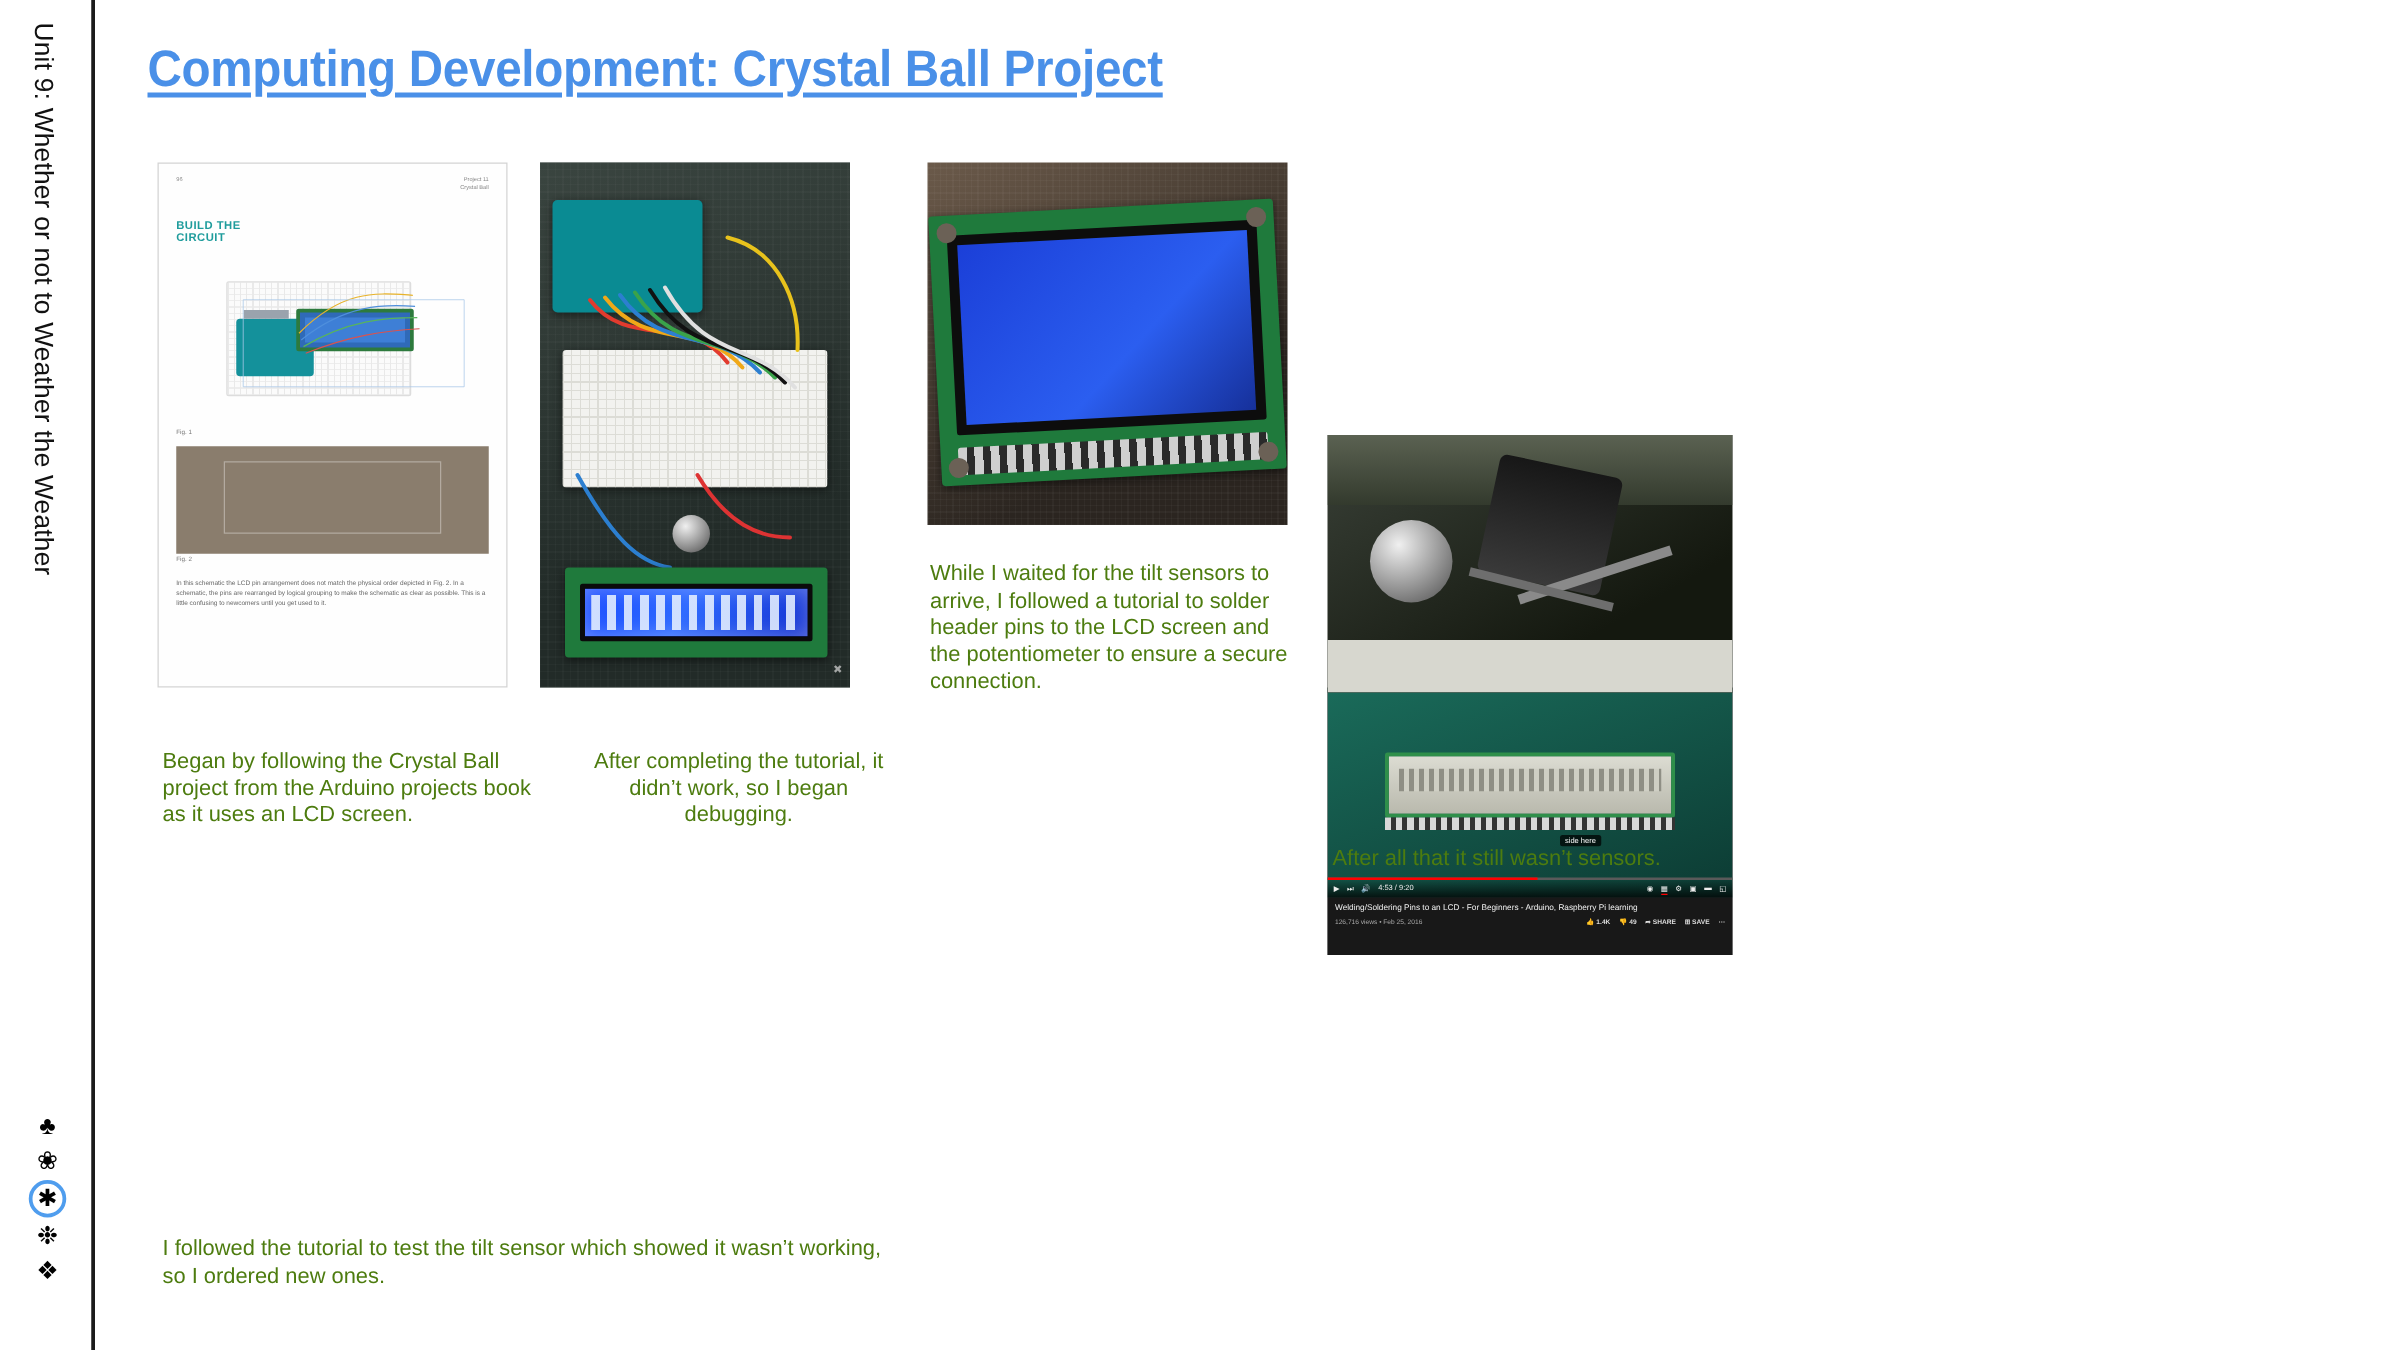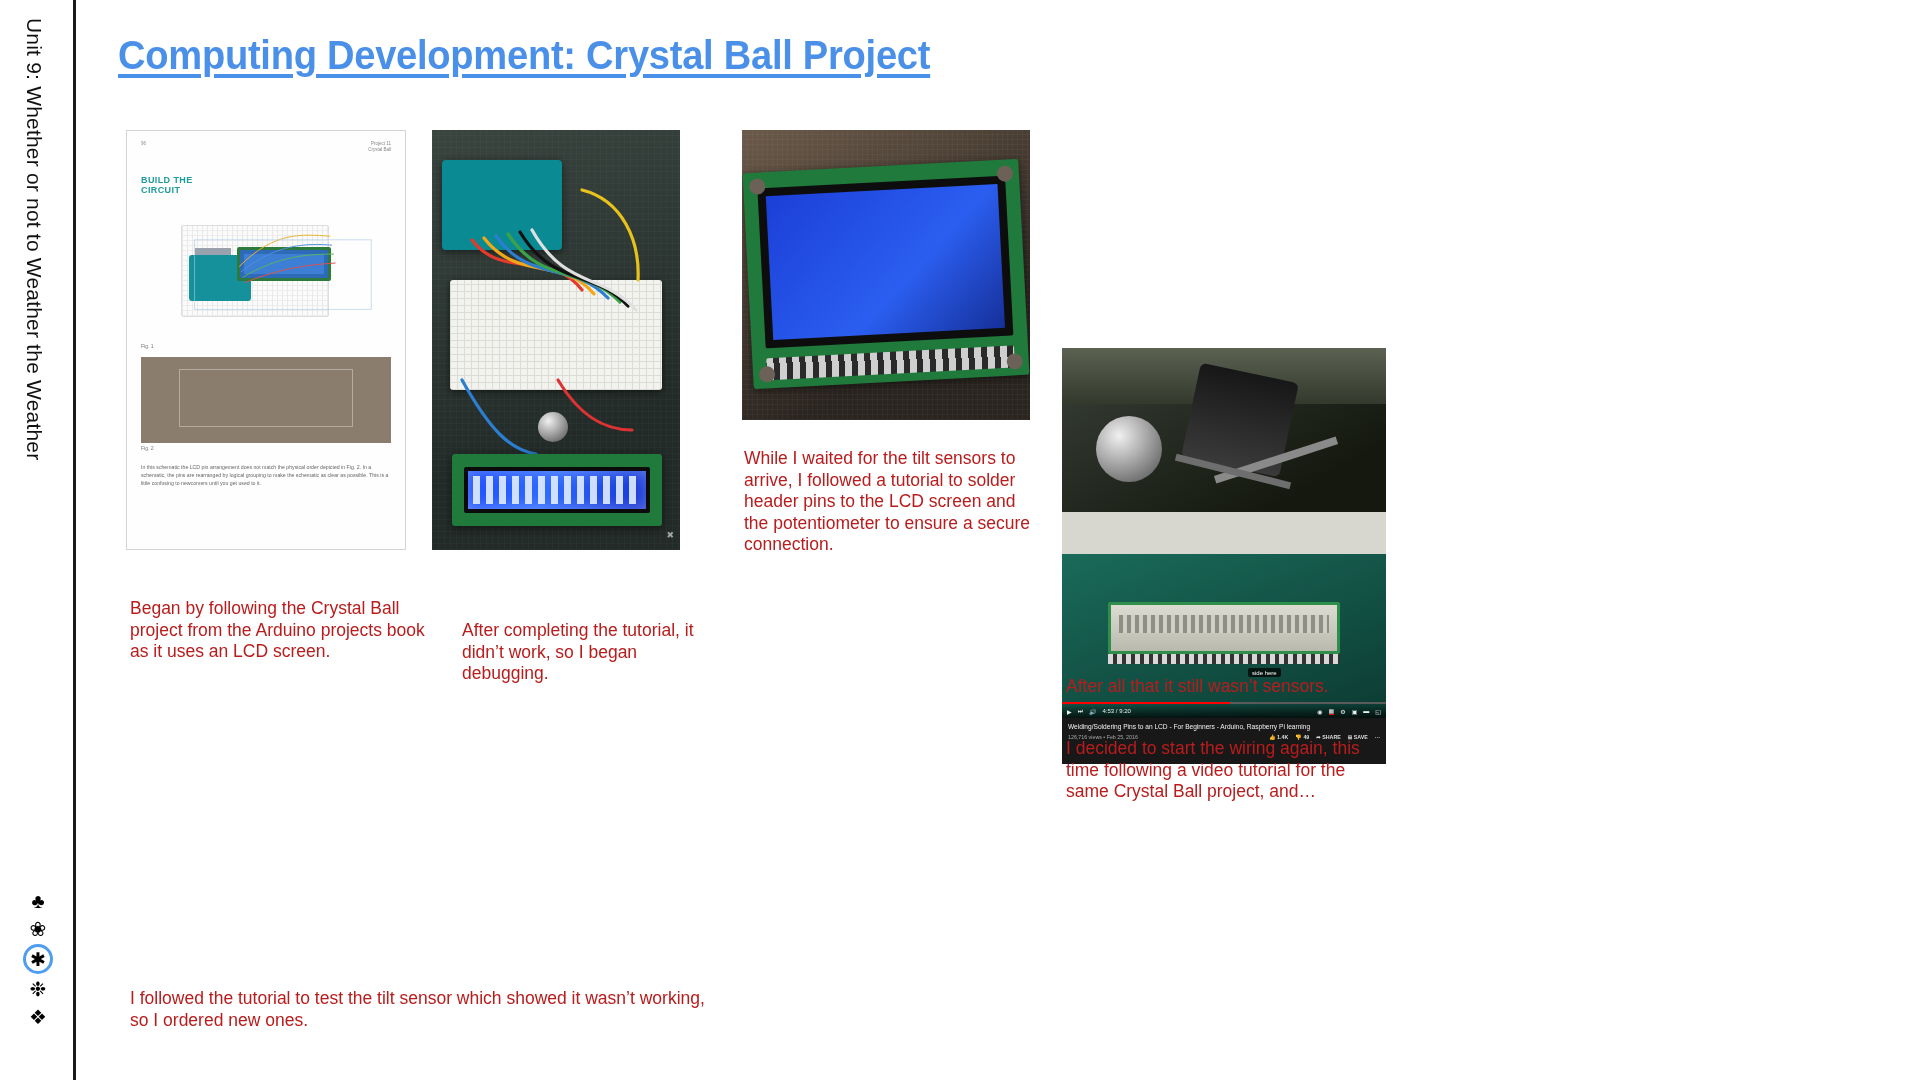--- a/index.html
+++ b/index.html
@@ -46,21 +46,21 @@
     text-decoration: underline; text-decoration-thickness: 4px;
     text-underline-offset: 5px;
     transform: scaleX(.93); transform-origin: left center;
     letter-spacing: -.3px; white-space: nowrap;
   }
 
   
   .tile { position: absolute; overflow: hidden; background: #2a2a2a; }
   .cap {
     position: absolute; font-size: 17.5px; line-height: 21.5px;
-    color: #b91c1c; font-family: "Liberation Sans", sans-serif;
+    color: #4d7c0f; font-family: "Liberation Sans", sans-serif;
   }
 
   
   .book {
     background: #fefefe; border: 1px solid #d4d4d4;
     padding: 10px 14px; color:#555;
   }
   .book .bk-hdr { display:flex; justify-content:space-between; font-size:4.5px; color:#888; }
   .book .bk-h1 { margin-top:22px; font-size:9px; font-weight:700; color:#1f9c9c; line-height:10px; letter-spacing:.4px;}
   .book .bk-fig { position:relative; margin-top:18px; height:128px; }
@@ -294,21 +294,20 @@
     <div style="position:absolute; left:0; right:0; top:0; height:56px; background:linear-gradient(180deg,#5b6252,#333a2d);"></div>
     <div style="position:absolute; left:0; right:0; bottom:0; height:42px; background:#d7d7cf;"></div>
     <div class="coin" style="left:34px; top:68px; width:66px; height:66px;"></div>
     <div style="position:absolute; left:128px; top:24px; width:100px; height:96px;
                 background:linear-gradient(180deg,#171717,#3a3a3a); border-radius:6px; transform:rotate(12deg);"></div>
     <div style="position:absolute; left:150px; top:108px; width:128px; height:8px; background:#8a8a8a; transform:rotate(-18deg);"></div>
     <div style="position:absolute; left:112px; top:120px; width:118px; height:7px; background:#6e6e6e; transform:rotate(14deg);"></div>
   </div>
 
   <div class="cap" style="left:130px; top:598px; width:318px;">Began by following the Crystal Ball project from the Arduino projects book as it uses an LCD screen.</div>
-  <div class="cap" style="left:462px; top:620px; width:258px;">After completing the tutorial, it didn’t work, so I began debugging.</div>
+  <div class="cap" style="left:462px; top:598px; width:258px;text-align:center;">After completing the tutorial, it didn’t work, so I began debugging.</div>
 
   <div class="cap" style="left:1066px; top:676px; width:320px;">After all that it still wasn’t sensors.</div>
-  <div class="cap" style="left:1066px; top:738px; width:308px;">I decided to start the wiring again, this time following a video tutorial for the same Crystal Ball project, and…</div>
 
   <div class="cap" style="left:130px; top:988px; width:580px;">I followed the tutorial to test the tilt sensor which showed it wasn’t working, so I ordered new ones.</div>
 
 
 </div>
 
 </body></html>

